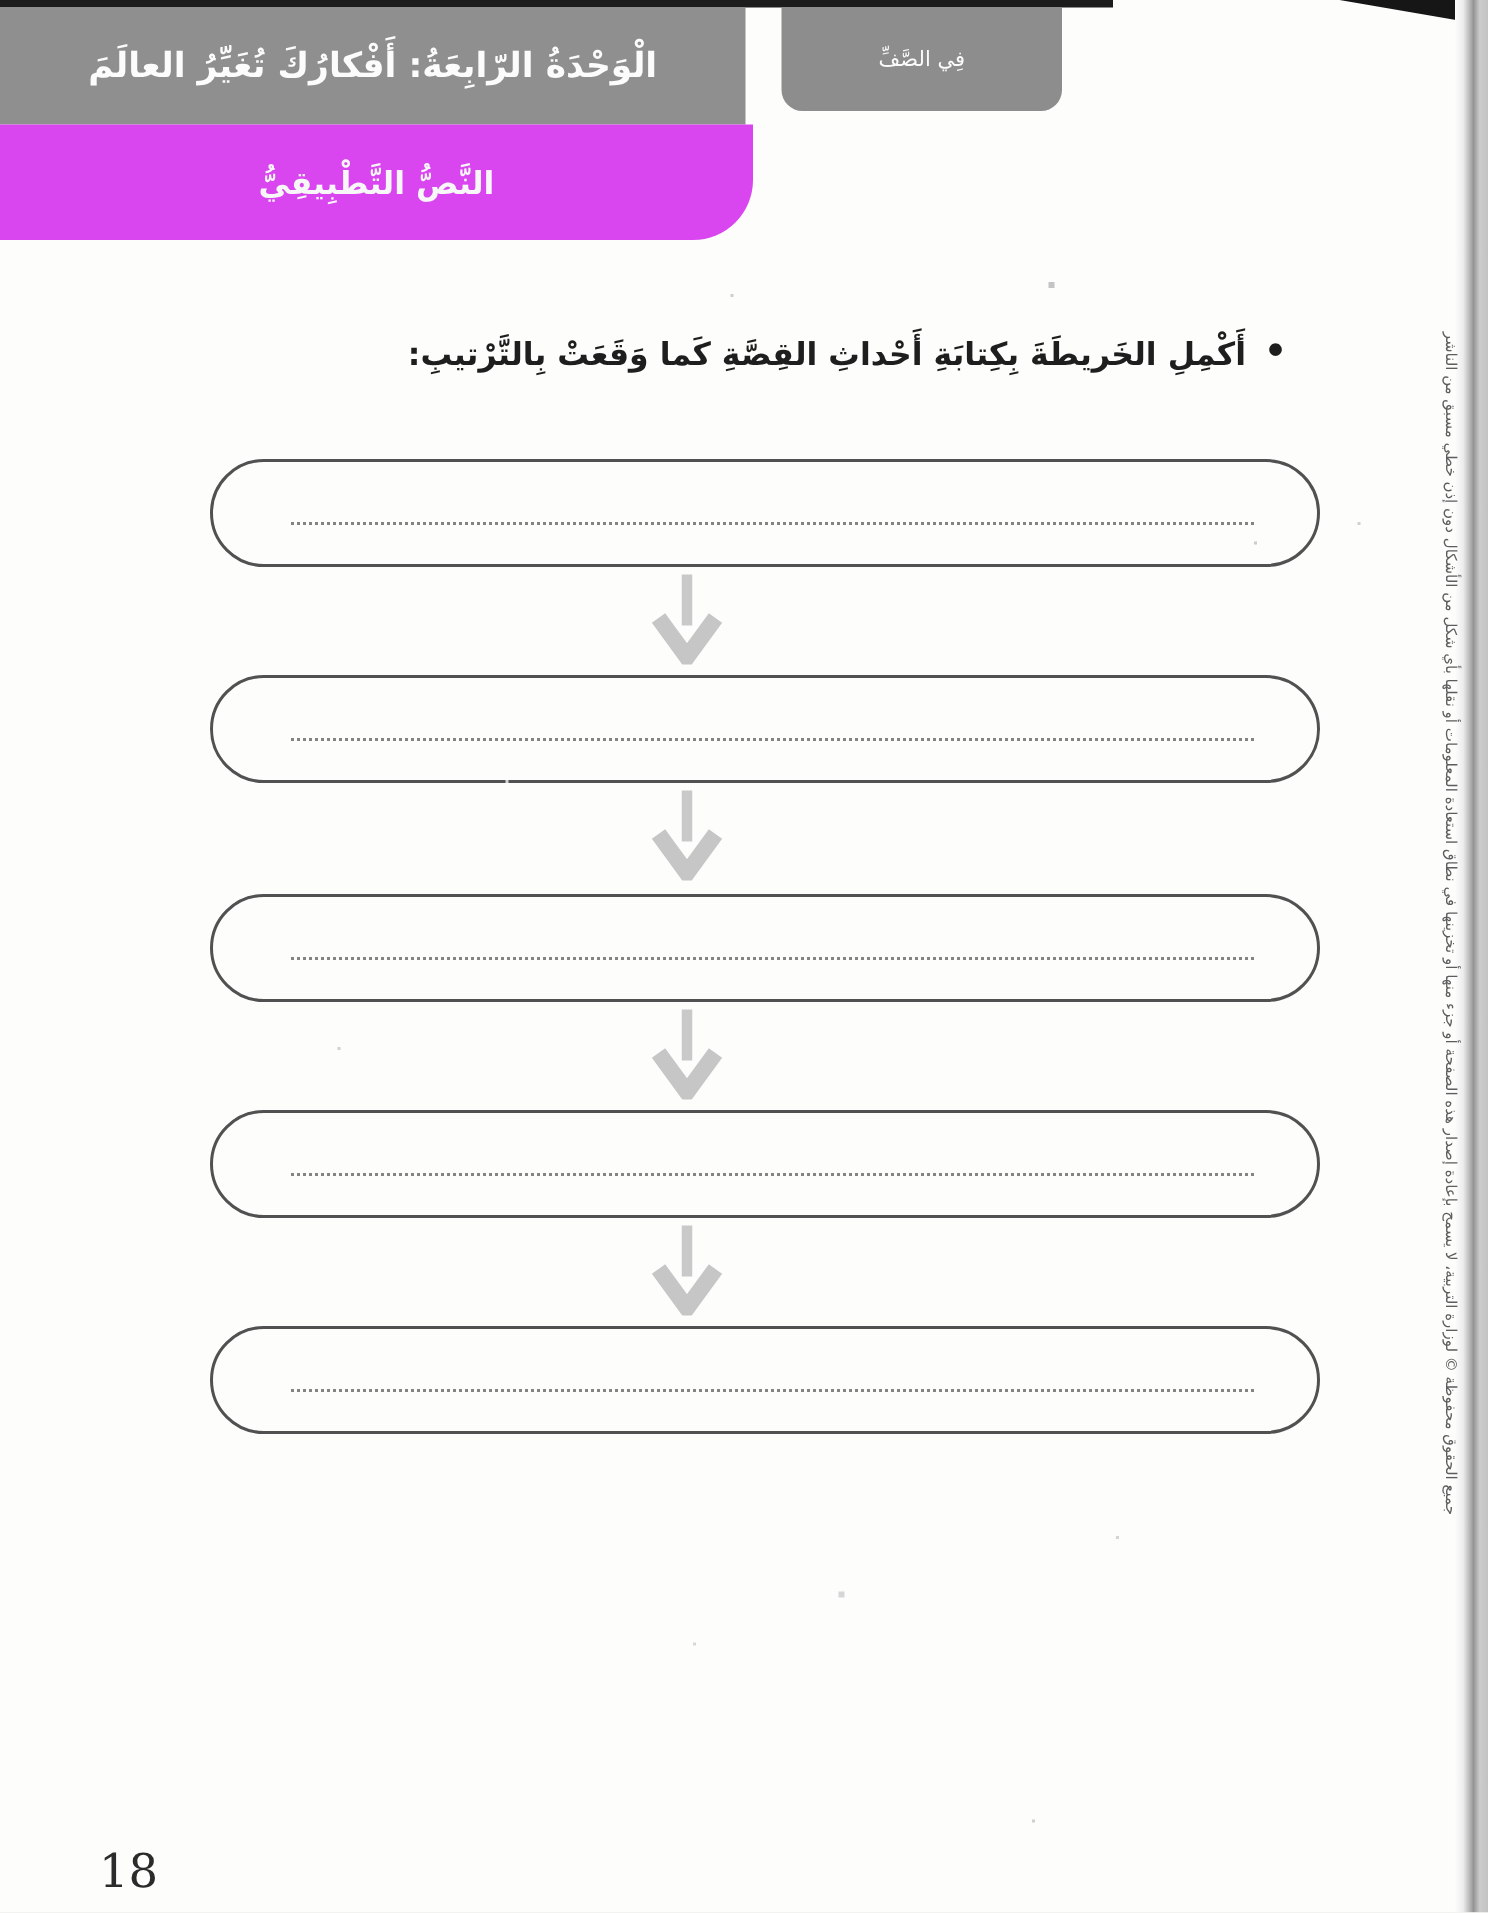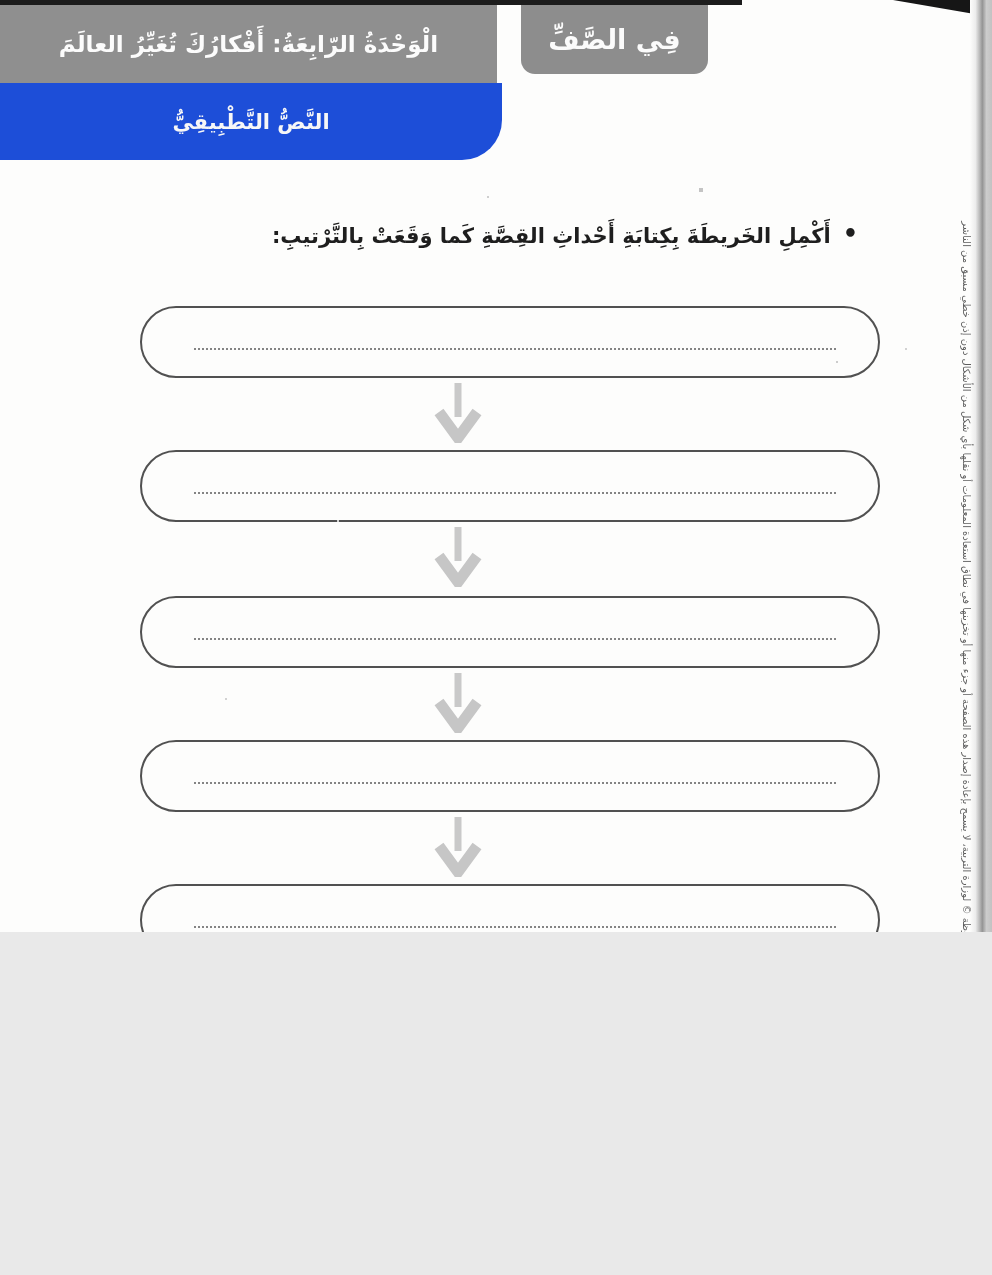--- a/index.html
+++ b/index.html
@@ -1,18 +1,18 @@
 <!DOCTYPE html>
 <html lang="ar"><head>
 <meta charset="utf-8">
 <style>
   * { margin:0; padding:0; box-sizing:border-box; }
   html,body { background:#e9e9e9; }
   #page {
-    position:relative; width:992px; height:932px;
+    position:relative; width:992px; height:1275px;
     background:#fdfdfc; overflow:hidden;
     font-family:"DejaVu Sans", sans-serif;
   }
 
   
   .top-strip { position:absolute; left:0; top:0; width:742px; height:5px; background:#1c1c1c; }
   .corner-fold {
     position:absolute; left:893px; top:0; width:99px; height:17px;
     background:#161616; clip-path:polygon(0 0,100% 0,100% 100%);
   }
@@ -21,24 +21,24 @@
   .unit-band {
     position:absolute; left:0; top:5px; width:497px; height:78px;
     background:#8f8f8f; display:flex; align-items:center; justify-content:center;
   }
   .unit-band span { color:#fcfcfc; font-size:23px; font-weight:bold; direction:rtl; }
   .class-tab {
     position:absolute; left:521px; top:5px; width:187px; height:69px;
     background:#8d8d8d; border-radius:0 0 14px 14px;
     display:flex; align-items:center; justify-content:center;
   }
-  .class-tab span { color:#fbfbfb; font-size:27px; font-weight:bold; direction:rtl; }
+  .class-tab span { color:#fbfbfb; font-size:14px; font-weight:normal; direction:rtl; }
   .section-band {
     position:absolute; left:0; top:83px; width:502px; height:77px;
-    background:#1d4ed8; border-radius:0 0 40px 0;
+    background:#d946ef; border-radius:0 0 40px 0;
     display:flex; align-items:center; justify-content:center;
   }
   .section-band span { color:#f7f7f7; font-size:21px; font-weight:bold; direction:rtl; }
 
   
   .instruction {
     position:absolute; right:134px; top:224px;
     direction:rtl; display:flex; align-items:center; gap:12px;
     color:#1e1e1e; font-size:21px; font-weight:bold;
   }

